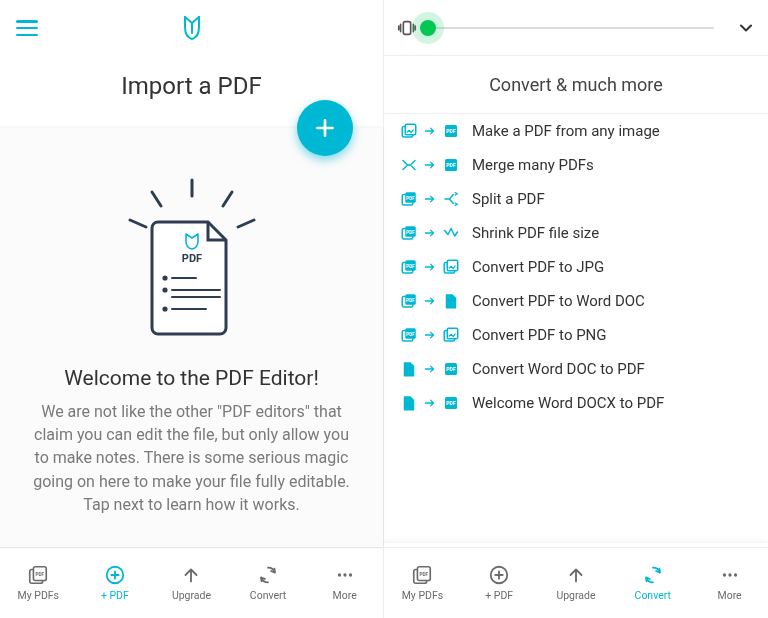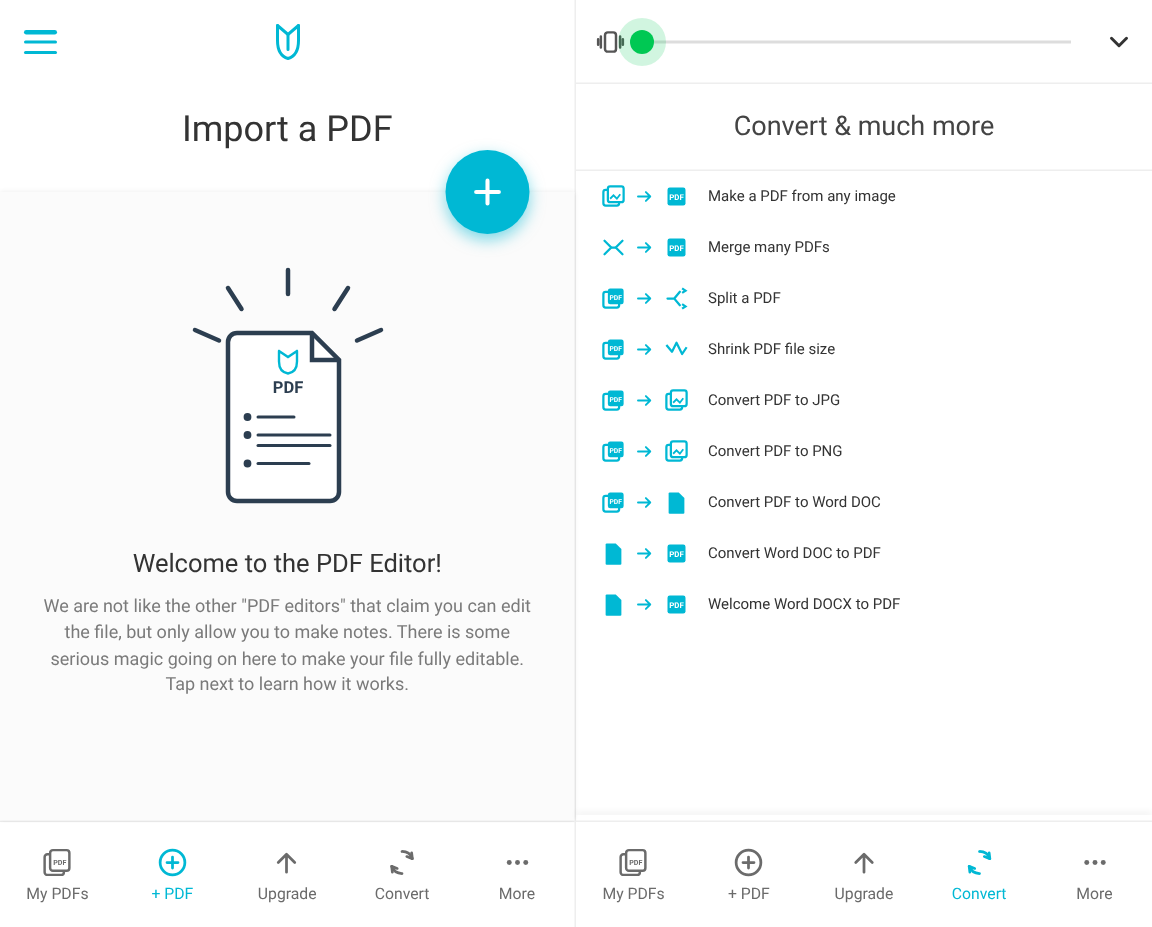--- a/index.html
+++ b/index.html
@@ -42,43 +42,43 @@
     background: #00b8d4;
     box-shadow: 0 4px 10px rgba(0,184,212,.5);
     display: flex;
     align-items: center;
     justify-content: center;
     cursor: pointer;
   }
   .fab svg { width: 26px; height: 26px; }
 
   .illustration { width: 160px; height: 170px; margin-top: 10px; }
-  .welcome-title { font-size: 17px; color: #333; margin-top: 18px; font-weight: 400; }
-  .welcome-desc { font-size: 12px; color: #7a7a7a; text-align: center; line-height: 1.45; margin-top: 10px; max-width: 330px; }
+  .welcome-title { font-size: 21px; color: #333; margin-top: 18px; font-weight: 400; }
+  .welcome-desc { font-size: 16px; color: #7a7a7a; text-align: center; line-height: 1.45; margin-top: 10px; max-width: 330px; }
 
   .pager-row { margin-top: auto; width: 100%; display: flex; align-items: center; justify-content: center; position: relative; height: 36px; }
   .dots { display: flex; gap: 10px; }
   .dot { width: 6px; height: 6px; border-radius: 50%; background: #d4d4d4; }
   .dot.active { background: #00b8d4; }
   .next-btn { position: absolute; right: 10px; color: #00b8d4; font-weight: 700; font-size: 15px; letter-spacing: .5px; background: none; border: none; cursor: pointer; }
 
   
   .r-header { height: 56px; display: flex; align-items: center; padding: 0 12px; gap: 10px; border-bottom: 1px solid #eee; }
   .vibrate-icon svg { display:block; }
   .slider-wrap { flex: 1; display: flex; align-items: center; height: 100%; padding-right: 12px; }
   .slider-track { flex:1; height: 2px; background: #ddd; position: relative; }
   .slider-knob { position:absolute; left:0; top:50%; transform:translate(-50%,-50%); width:16px; height:16px; border-radius:50%; background:#00c853; box-shadow: 0 0 0 8px rgba(0,200,83,.18); }
   .chevron-down svg{display:block;}
 
   .section-title { text-align:center; font-size:18px; color:#444; font-weight:400; padding:18px 0; border-bottom:1px solid #eee; }
   .conv-list { flex:1; overflow:auto; }
   .conv-item { display:flex; align-items:center; gap:10px; padding:8px 16px; cursor:pointer; }
   .conv-icons { display:flex; align-items:center; gap:5px; color:#00b8d4; width:62px; flex-shrink:0; }
   .conv-icons svg { display:block; }
-  .conv-label { font-size:10px; color:#333; }
+  .conv-label { font-size:15px; color:#333; }
   .r-footer-line { box-shadow: 0 -2px 4px rgba(0,0,0,.05); height:4px; }
 
   
   .bottom-nav { height:71px; display:flex; border-top:1px solid #eee; }
   .nav-item { flex:1; display:flex; flex-direction:column; align-items:center; justify-content:center; gap:3px; cursor:pointer; color:#6b6b6b; }
   .nav-item.active { color:#00b8d4; }
   .nav-item .nav-ic { height:22px; display:flex; align-items:center; justify-content:center; }
   .nav-label { font-size:10.5px; }
 </style>
 </head>
@@ -310,43 +310,43 @@
       <span class="conv-icons">
         <svg width="18" height="18" viewBox="0 0 24 24">
             <rect x="3" y="6" width="14" height="14" rx="2" fill="none" stroke="#00b8d4" stroke-width="2"></rect>
             <rect x="7" y="3" width="14" height="14" rx="2" fill="#00b8d4"></rect>
             <text x="14" y="13" font-size="6" text-anchor="middle" font-weight="700" fill="#fff">PDF</text>
           </svg>
         <svg width="14" height="14" viewBox="0 0 24 24">
             <path d="M4 12h14M13 7l5 5-5 5" stroke="#00b8d4" stroke-width="2.2" fill="none" stroke-linecap="round" stroke-linejoin="round"></path>
           </svg>
         <svg width="18" height="18" viewBox="0 0 24 24">
+            <path d="M6 3h8l5 5v13a1 1 0 0 1-1 1H6a1 1 0 0 1-1-1V4a1 1 0 0 1 1-1z" fill="#00b8d4"></path>
+          </svg>
+      </span>
+      <span class="conv-label">Convert PDF to Word DOC</span>
+    </div>
+
+    <div class="conv-item">
+      <span class="conv-icons">
+        <svg width="18" height="18" viewBox="0 0 24 24">
+            <rect x="3" y="6" width="14" height="14" rx="2" fill="none" stroke="#00b8d4" stroke-width="2"></rect>
+            <rect x="7" y="3" width="14" height="14" rx="2" fill="#00b8d4"></rect>
+            <text x="14" y="13" font-size="6" text-anchor="middle" font-weight="700" fill="#fff">PDF</text>
+          </svg>
+        <svg width="14" height="14" viewBox="0 0 24 24">
+            <path d="M4 12h14M13 7l5 5-5 5" stroke="#00b8d4" stroke-width="2.2" fill="none" stroke-linecap="round" stroke-linejoin="round"></path>
+          </svg>
+        <svg width="18" height="18" viewBox="0 0 24 24">
             <rect x="3" y="6" width="14" height="14" rx="2" fill="none" stroke="#00b8d4" stroke-width="2"></rect>
             <rect x="7" y="3" width="14" height="14" rx="2" fill="#fff" stroke="#00b8d4" stroke-width="2"></rect>
             <path d="M9 14l3-3 3 3 3-4" stroke="#00b8d4" stroke-width="1.6" fill="none"></path>
           </svg>
       </span>
       <span class="conv-label">Convert PDF to PNG</span>
-    </div>
-
-    <div class="conv-item">
-      <span class="conv-icons">
-        <svg width="18" height="18" viewBox="0 0 24 24">
-            <rect x="3" y="6" width="14" height="14" rx="2" fill="none" stroke="#00b8d4" stroke-width="2"></rect>
-            <rect x="7" y="3" width="14" height="14" rx="2" fill="#00b8d4"></rect>
-            <text x="14" y="13" font-size="6" text-anchor="middle" font-weight="700" fill="#fff">PDF</text>
-          </svg>
-        <svg width="14" height="14" viewBox="0 0 24 24">
-            <path d="M4 12h14M13 7l5 5-5 5" stroke="#00b8d4" stroke-width="2.2" fill="none" stroke-linecap="round" stroke-linejoin="round"></path>
-          </svg>
-        <svg width="18" height="18" viewBox="0 0 24 24">
-            <path d="M6 3h8l5 5v13a1 1 0 0 1-1 1H6a1 1 0 0 1-1-1V4a1 1 0 0 1 1-1z" fill="#00b8d4"></path>
-          </svg>
-      </span>
-      <span class="conv-label">Convert PDF to Word DOC</span>
     </div>
 
     <div class="conv-item">
       <span class="conv-icons">
         <svg width="18" height="18" viewBox="0 0 24 24">
             <path d="M6 3h8l5 5v13a1 1 0 0 1-1 1H6a1 1 0 0 1-1-1V4a1 1 0 0 1 1-1z" fill="#00b8d4"></path>
           </svg>
         <svg width="14" height="14" viewBox="0 0 24 24">
             <path d="M4 12h14M13 7l5 5-5 5" stroke="#00b8d4" stroke-width="2.2" fill="none" stroke-linecap="round" stroke-linejoin="round"></path>
           </svg>

